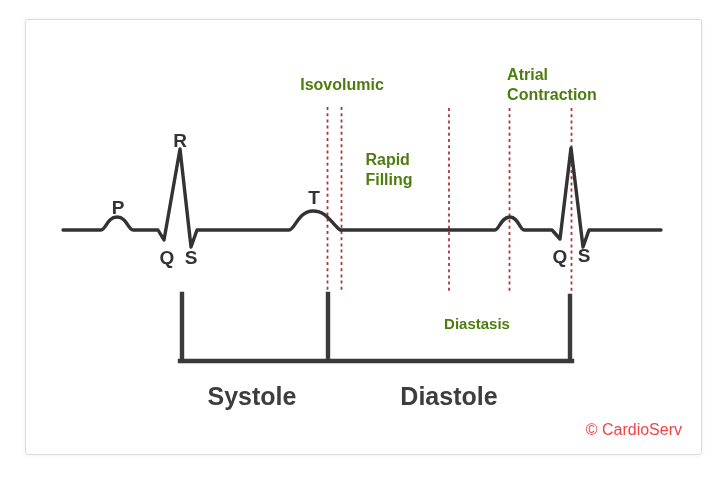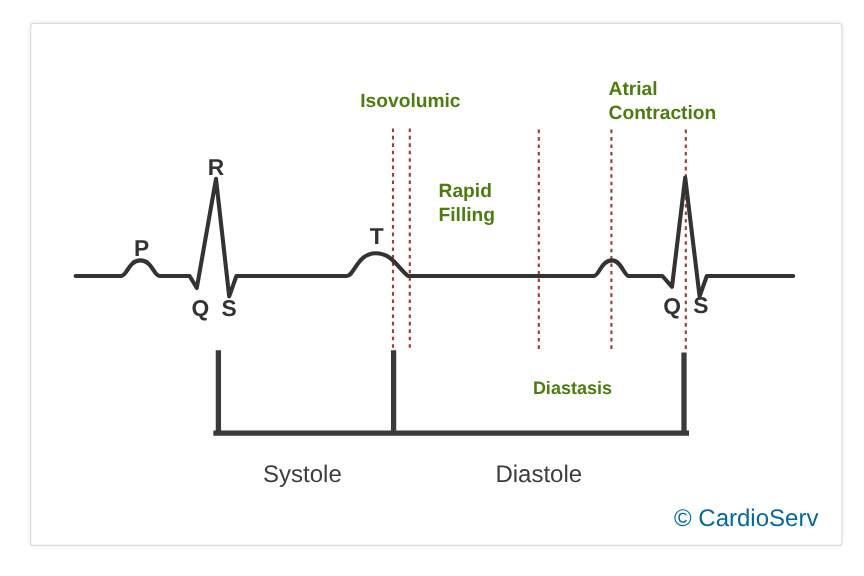--- a/index.html
+++ b/index.html
@@ -52,31 +52,31 @@
     color: #4d7c0f;
     text-align: left;
     white-space: nowrap;
   }
   .anno-small {
     font-size: 15px;
   }
   .phase-label {
     position: absolute;
     transform: translate(-50%, -50%);
-    font-weight: normal;
-    font-size: 20px;
+    font-weight: bold;
+    font-size: 25px;
     color: #3d3d3d;
     white-space: nowrap;
   }
   .copyright {
     position: absolute;
     right: 38px;
     top: 421px;
-    font-size: 20px;
-    color: #0369a1;
+    font-size: 16px;
+    color: #ef4444;
     white-space: nowrap;
   }
 </style>
 </head>
 <body>
 
 <div class="stage">
   <div class="card"></div>
 
   <svg class="diagram" viewBox="0 0 720 480">

